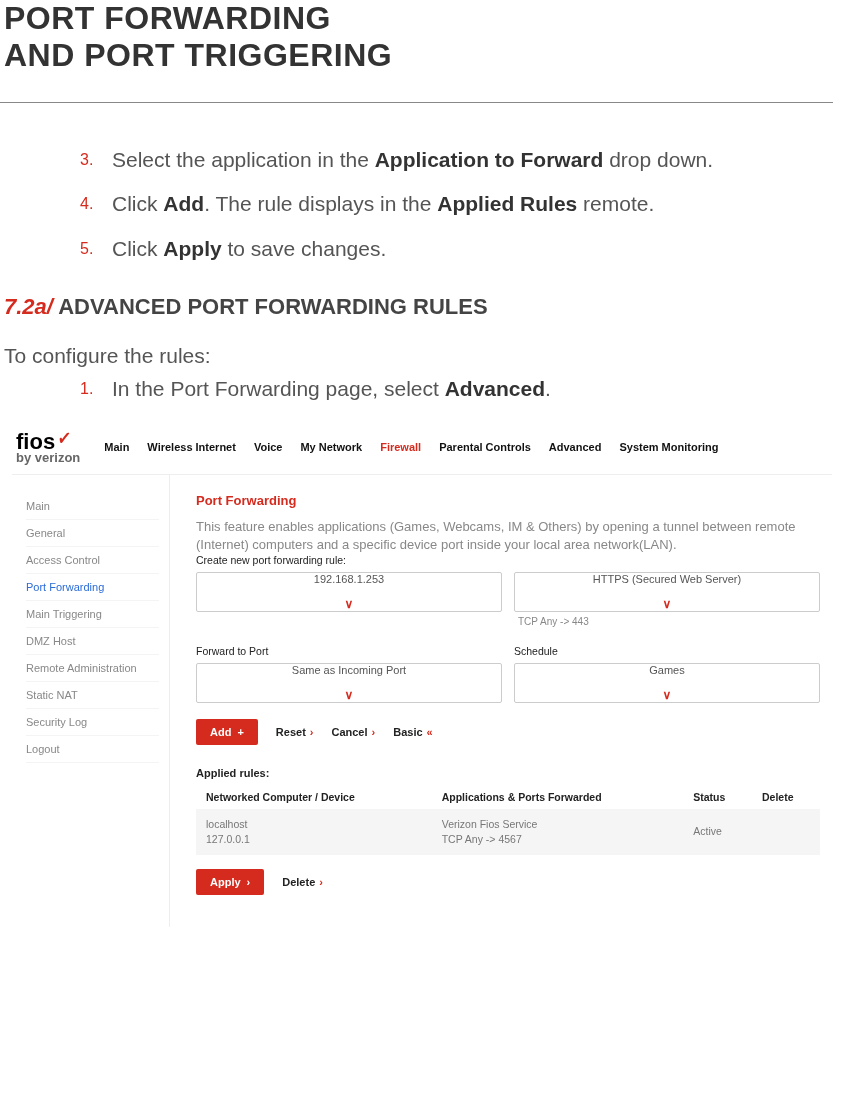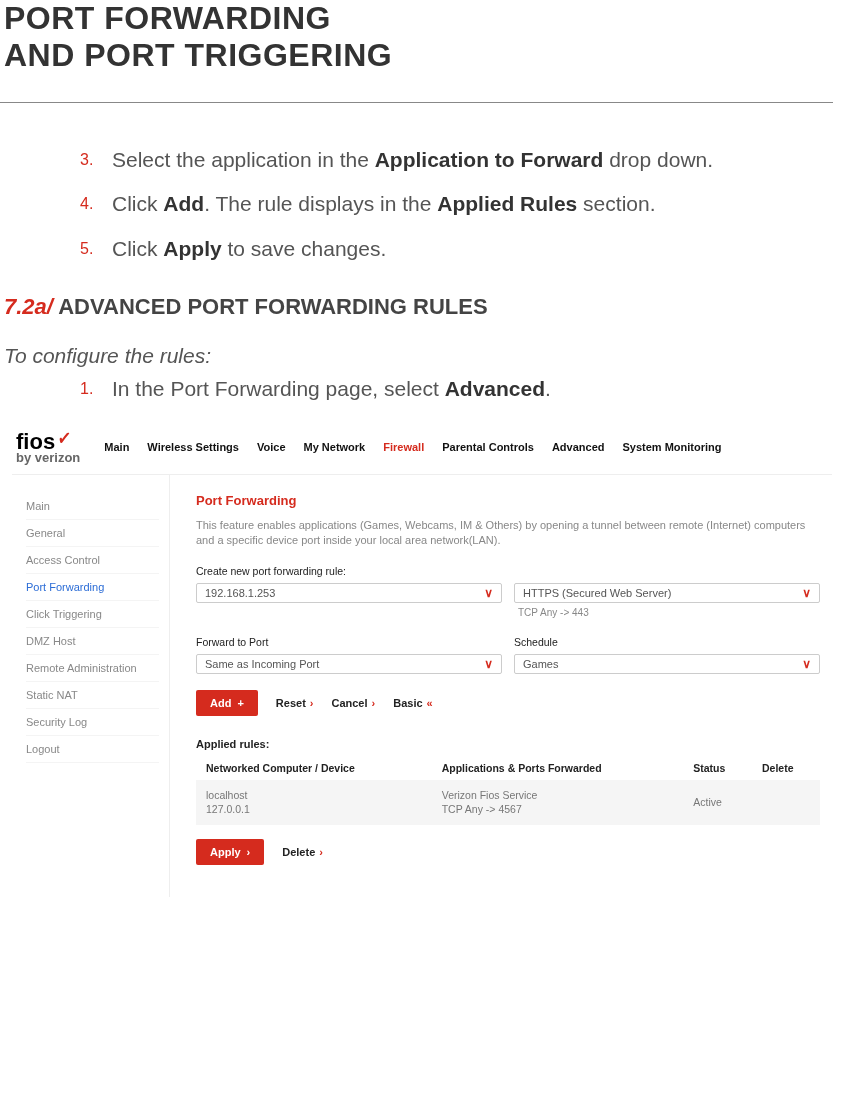--- a/index.html
+++ b/index.html
@@ -45,21 +45,21 @@
     font-size: 22px;
     color: #444;
     font-weight: 700;
   }
   .section-heading .red { color: #d52b1e; font-style: italic; }
   .body-text {
     margin: 6px 0 6px 4px;
     font-size: 21px;
     color: #555;
   }
-  .body-text.italic { font-style: italic; }
+  .body-text.italic { }
 
   
   .shot {
     margin: 22px 10px 0 12px;
     border: none;
     font-size: 11px;
     color: #555;
     width: 820px;
   }
   .shot-top {
@@ -123,49 +123,50 @@
     flex: 1;
     padding: 18px 12px 10px 26px;
   }
   .ct-title {
     color: #d52b1e;
     font-weight: 700;
     font-size: 13px;
     margin-bottom: 10px;
   }
   .ct-desc {
-    font-size: 11px;
+    font-size: 13px;
     color: #888;
     line-height: 1.4;
-    margin-bottom: 16px;
+    margin-bottom: 0;
   }
   .label {
     font-size: 10.5px;
     font-weight: 400;
     color: #222;
     margin-bottom: 6px;
   }
   .row {
     display: flex;
     gap: 12px;
     margin-bottom: 6px;
   }
   .col { flex: 1; }
   .select {
     border: 1px solid #ccc;
     border-radius: 2px;
-    height: 20px;
+    height: 40px;
     display: flex;
     align-items: center;
     justify-content: space-between;
     padding: 0 8px;
     font-size: 11px;
     color: #555;
     background: #fff;
     cursor: pointer;
+    flex-direction: column;
   }
   .select .chev { color: #d52b1e; font-weight: 700; font-size: 12px; }
   .subtext {
     font-size: 10px;
     color: #888;
     margin: 4px 0 12px 4px;
   }
   .btn-row {
     display: flex;
     align-items: center;
@@ -227,21 +228,21 @@
     <span>AND PORT TRIGGERING</span>
   </h1>
 
   <div class="steps">
     <div class="step">
       <span class="step-num">3.</span>
       <span class="step-text"><span>Select the application in the </span><b>Application to Forward</b><span> drop down.</span></span>
     </div>
     <div class="step">
       <span class="step-num">4.</span>
-      <span class="step-text"><span>Click </span><b>Add</b><span>. The rule displays in the </span><b>Applied Rules</b><span> section.</span></span>
+      <span class="step-text"><span>Click </span><b>Add</b><span>. The rule displays in the </span><b>Applied Rules</b><span> remote.</span></span>
     </div>
     <div class="step">
       <span class="step-num">5.</span>
       <span class="step-text"><span>Click </span><b>Apply</b><span> to save changes.</span></span>
     </div>
   </div>
 
   <h2 class="section-heading">
     <span class="red">7.2a/</span><span> ADVANCED PORT FORWARDING RULES</span>
   </h2>
@@ -255,37 +256,37 @@
   </div>
 
   <div class="shot">
     <div class="shot-top">
       <div class="logo">
         <span>fios</span><span class="check">✓</span>
         <span class="logo-sub">by verizon</span>
       </div>
       <nav class="topnav">
         <span>Main</span>
-        <span>Wireless Settings</span>
+        <span>Wireless Internet</span>
         <span>Voice</span>
         <span>My Network</span>
         <span class="active">Firewall</span>
         <span>Parental Controls</span>
         <span>Advanced</span>
         <span>System Monitoring</span>
       </nav>
     </div>
 
     <div class="shot-body">
       <aside class="sidebar">
         <div>Main</div>
         <div>General</div>
         <div>Access Control</div>
         <div class="selected">Port Forwarding</div>
-        <div>Click Triggering</div>
+        <div>Main Triggering</div>
         <div>DMZ Host</div>
         <div>Remote Administration</div>
         <div>Static NAT</div>
         <div>Security Log</div>
         <div>Logout</div>
       </aside>
 
       <div class="content">
         <div class="ct-title">Port Forwarding</div>
         <div class="ct-desc">This feature enables applications (Games, Webcams, IM &amp; Others) by opening a tunnel between remote (Internet) computers and a specific device port inside your local area network(LAN).</div>

